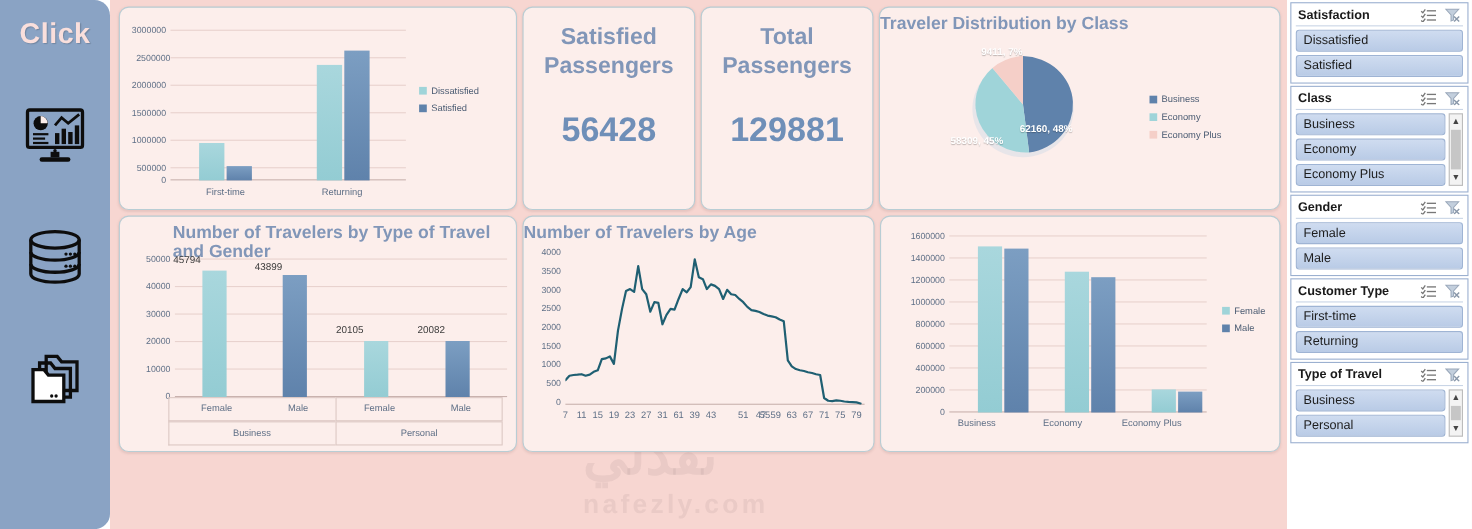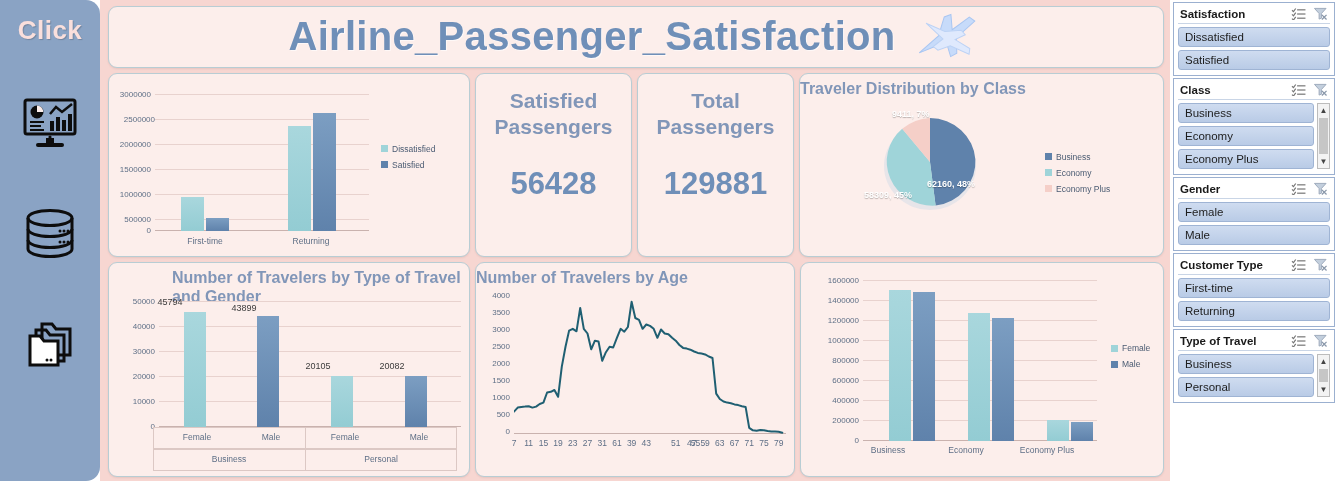--- a/index.html
+++ b/index.html
@@ -174,31 +174,20 @@
     </div>
   </div>
 
   <div class="canvas">
 
     <div class="watermark">
       <span>نفذلي</span>
       <small>nafezly.com</small>
     </div>
 
-    <div class="card titlebar">
-      <div class="dash-title">Airline_Passenger_Satisfaction</div>
-      <svg width="74" height="50" viewBox="0 0 74 50">
-        <g transform="rotate(-28 37 25)">
-          <path d="M5 26 L30 20 L44 6 L51 7 L45 21 L66 18 L69 24 L45 30 L38 44 L31 44 L34 29 Z" fill="#c7dbfa" stroke="#a9c6f2" stroke-width="1"></path>
-        </g>
-        <g transform="rotate(38 37 25)">
-          <path d="M12 27 L32 22 L44 11 L50 12 L45 22 L62 20 L65 25 L45 30 L38 41 L32 41 L35 29 Z" fill="#dfe9fd" stroke="#bcd2f5" stroke-width="1"></path>
-        </g>
-      </svg>
-    </div>
 
     <div class="row row1">
 
       <div class="card plot" style="width:362px">
         <div style="position:absolute;left:0;top:0;right:0;bottom:0">
 
           <div class="gridline" style="left:46px;right:100px;top:20px"></div>
           <div class="gridline" style="left:46px;right:100px;top:45px"></div>
           <div class="gridline" style="left:46px;right:100px;top:70px"></div>
           <div class="gridline" style="left:46px;right:100px;top:95px"></div>
@@ -278,21 +267,21 @@
               <span class="sw" style="background:#f5cfc8"></span>
             <span>Economy Plus</span>
             </div>
         </div>
       </div>
     </div>
 
     <div class="row row2">
 
       <div class="card plot" style="width:362px">
-        <div class="chart-title" style="padding-left:63px">
+        <div class="chart-title" style="padding-left:48px">
           <span>Number of Travelers by Type of Travel</span><br><span>and Gender</span>
         </div>
         <div class="gridline" style="left:50px;right:8px;top:38px"></div>
         <div class="gridline" style="left:50px;right:8px;top:63px"></div>
         <div class="gridline" style="left:50px;right:8px;top:88px"></div>
         <div class="gridline" style="left:50px;right:8px;top:113px"></div>
         <div class="gridline" style="left:50px;right:8px;top:138px"></div>
         <div class="axisline" style="left:50px;right:8px;top:163px;height:1px;background:#c9b2ae"></div>
         <div class="ytick" style="left:4px;width:42px;top:34px">50000</div>
         <div class="ytick" style="left:4px;width:42px;top:59px">40000</div>

